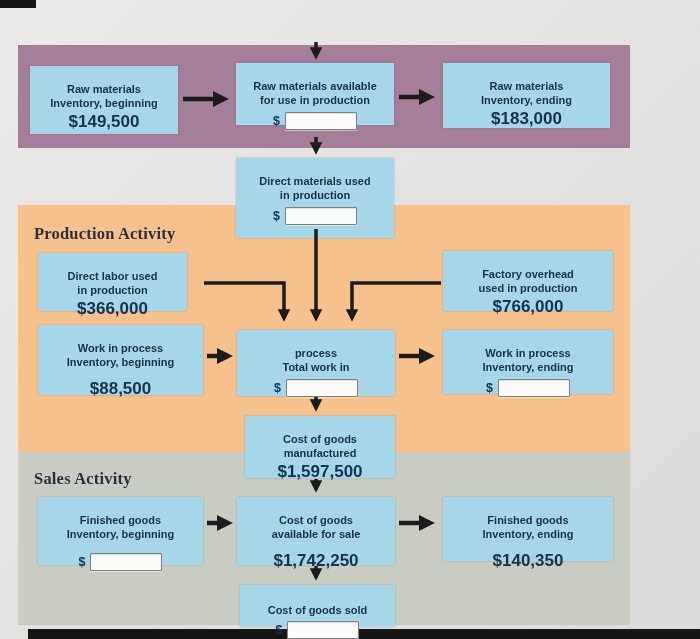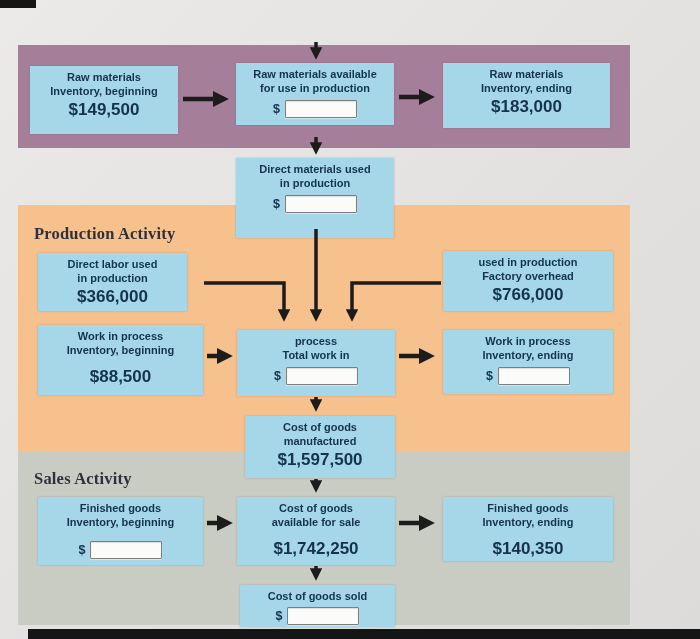--- a/index.html
+++ b/index.html
@@ -8,21 +8,21 @@
     background:linear-gradient(135deg,#eceae8 0%,#e4e3e1 45%,#dcdbd9 100%);
     font-family:"Liberation Sans", sans-serif;
   }
   .band{position:absolute;}
   .band.purple{background:#a57e9a;}
   .band.orange{background:#f6c18d;}
   .band.gray{background:#c9ccc3;}
   .bluebox{
     position:absolute;background:#a5d7e8;color:#15324e;
     text-align:center;font-weight:700;font-size:11px;line-height:14px;
-    padding-top:4px;box-sizing:border-box;
+    padding-top:16px;box-sizing:border-box;
     box-shadow:0 0 2px rgba(40,60,80,.25);
   }
   .amt{margin-top:5px;font-size:17px;}
   .amt.gap{margin-top:13px;}
   .inprow{margin-top:5px;display:flex;justify-content:center;align-items:center;gap:5px;}
   .inprow.gap{margin-top:12px;}
   .cur{font-weight:700;font-size:12.5px;color:#15324e;}
   .inp{
     width:66px;height:16px;border:1px solid #7e7e7e;background:#fbfbfa;
     box-shadow:inset 0 1px 1px rgba(0,0,0,.12), 0 1px 1px rgba(255,255,255,.5);
@@ -80,22 +80,22 @@
     </div>
   </div>
 
   <div class="bluebox" style="left:38px;top:253px;width:149px;height:58px;">
     <div>Direct labor used</div>
     <div>in production</div>
     <div class="amt">$366,000</div>
   </div>
 
   <div class="bluebox" style="left:443px;top:251px;width:170px;height:60px;">
+    <div>Factory overhead</div>
     <div>used in production</div>
-    <div>Factory overhead</div>
     <div class="amt">$766,000</div>
   </div>
 
   <div class="bluebox" style="left:38px;top:325px;width:165px;height:70px;">
     <div>Work in process</div>
     <div>Inventory, beginning</div>
     <div class="amt gap">$88,500</div>
   </div>
 
   <div class="bluebox" style="left:237px;top:330px;width:158px;height:66px;">
@@ -136,21 +136,21 @@
     <div>available for sale</div>
     <div class="amt gap">$1,742,250</div>
   </div>
 
   <div class="bluebox" style="left:443px;top:497px;width:170px;height:64px;">
     <div>Finished goods</div>
     <div>Inventory, ending</div>
     <div class="amt gap">$140,350</div>
   </div>
 
-  <div class="bluebox" style="left:240px;top:585px;width:155px;height:42px;padding-top:4px;">
+  <div class="bluebox" style="left:240px;top:585px;width:155px;height:42px;padding-top:18px;">
     <div>Cost of goods sold</div>
     <div class="inprow" style="margin-top:4px;">
       <span class="cur">$</span>
       <input class="inp" type="text" value="" style="">
     </div>
   </div>
 
   <svg id="arrows" width="700" height="639" viewBox="0 0 700 639">
     <defs>
       <marker id="ah" viewBox="0 0 10 10" refX="7" refY="5" markerWidth="3.6" markerHeight="3.6" orient="auto" markerUnits="strokeWidth">

